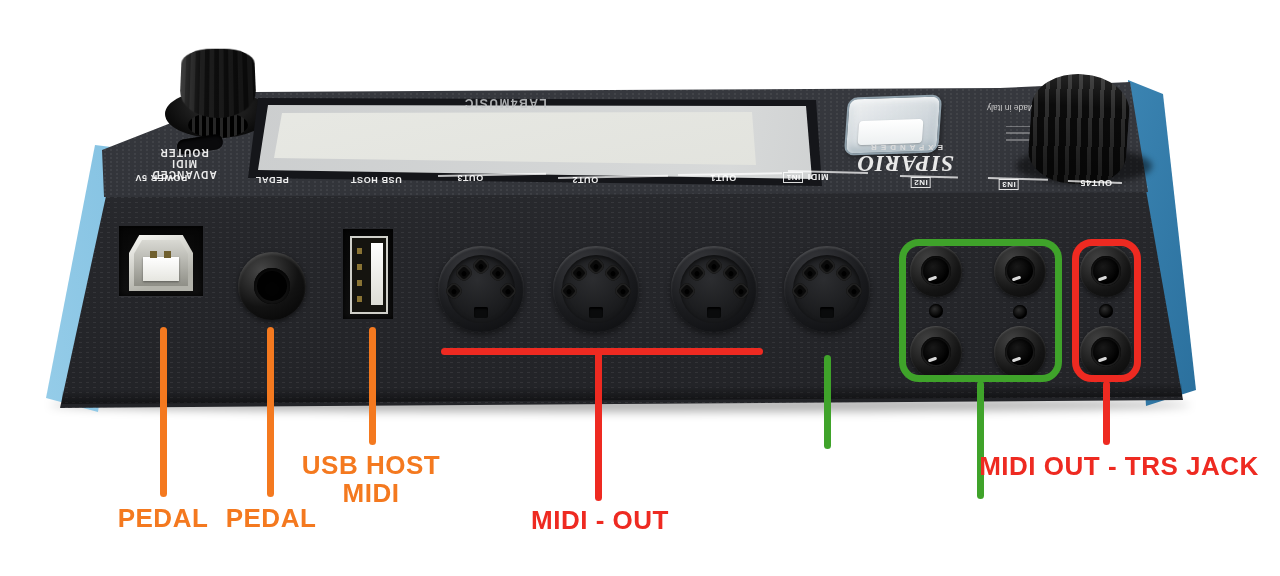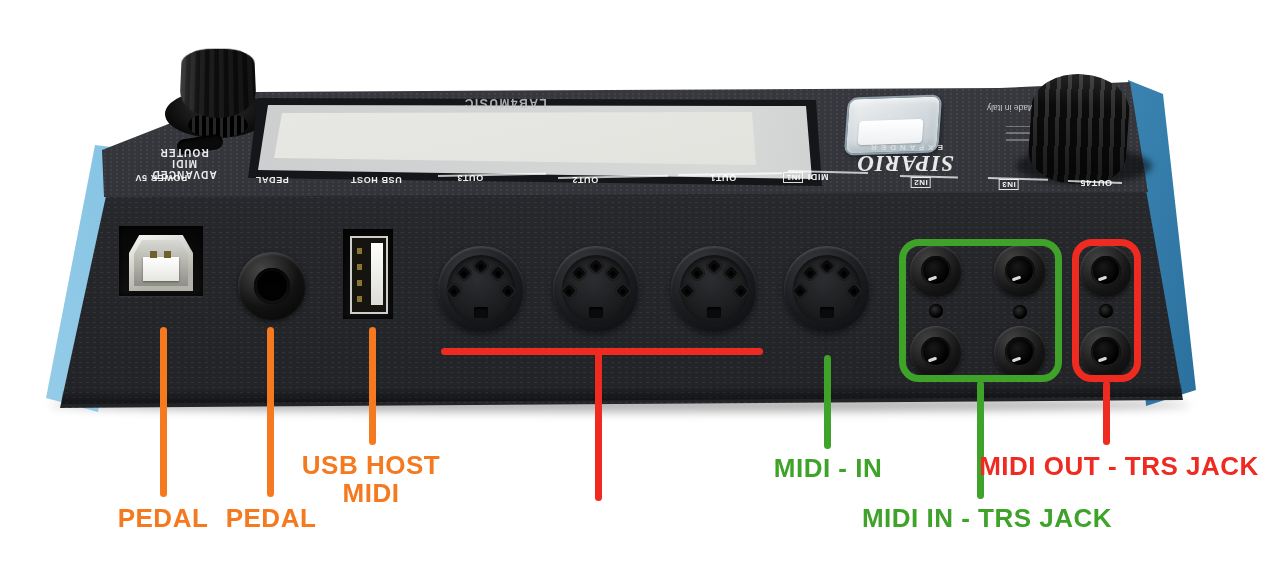--- a/index.html
+++ b/index.html
@@ -313,17 +313,16 @@
   <div class="ann-line c-green" style="left:977px;top:381px;width:7px;height:118px;"></div>
   <div class="ann-box b-red" style="left:1072px;top:239px;width:69px;height:143px;"></div>
   <div class="ann-line c-red" style="left:1103px;top:381px;width:7px;height:64px;"></div>
 
   <div class="ann-label t-orange" style="left:163px;top:504px;">PEDAL</div>
   <div class="ann-label t-orange" style="left:271px;top:504px;">PEDAL</div>
   <div class="ann-label t-orange" style="left:371px;top:451px;">
     <div>USB HOST</div>
     <div>MIDI</div>
   </div>
-  <div class="ann-label t-green" style="left:828px;top:454px;">MIDI - IN</div>
-  <div class="ann-label t-green" style="left:987px;top:504px;">MIDI IN - TRS JACK</div>
+  <div class="ann-label t-red" style="left:600px;top:506px;">MIDI - OUT</div>
   <div class="ann-label t-red" style="left:1119px;top:452px;">MIDI OUT - TRS JACK</div>
 
 </div>
 
 </body></html>

